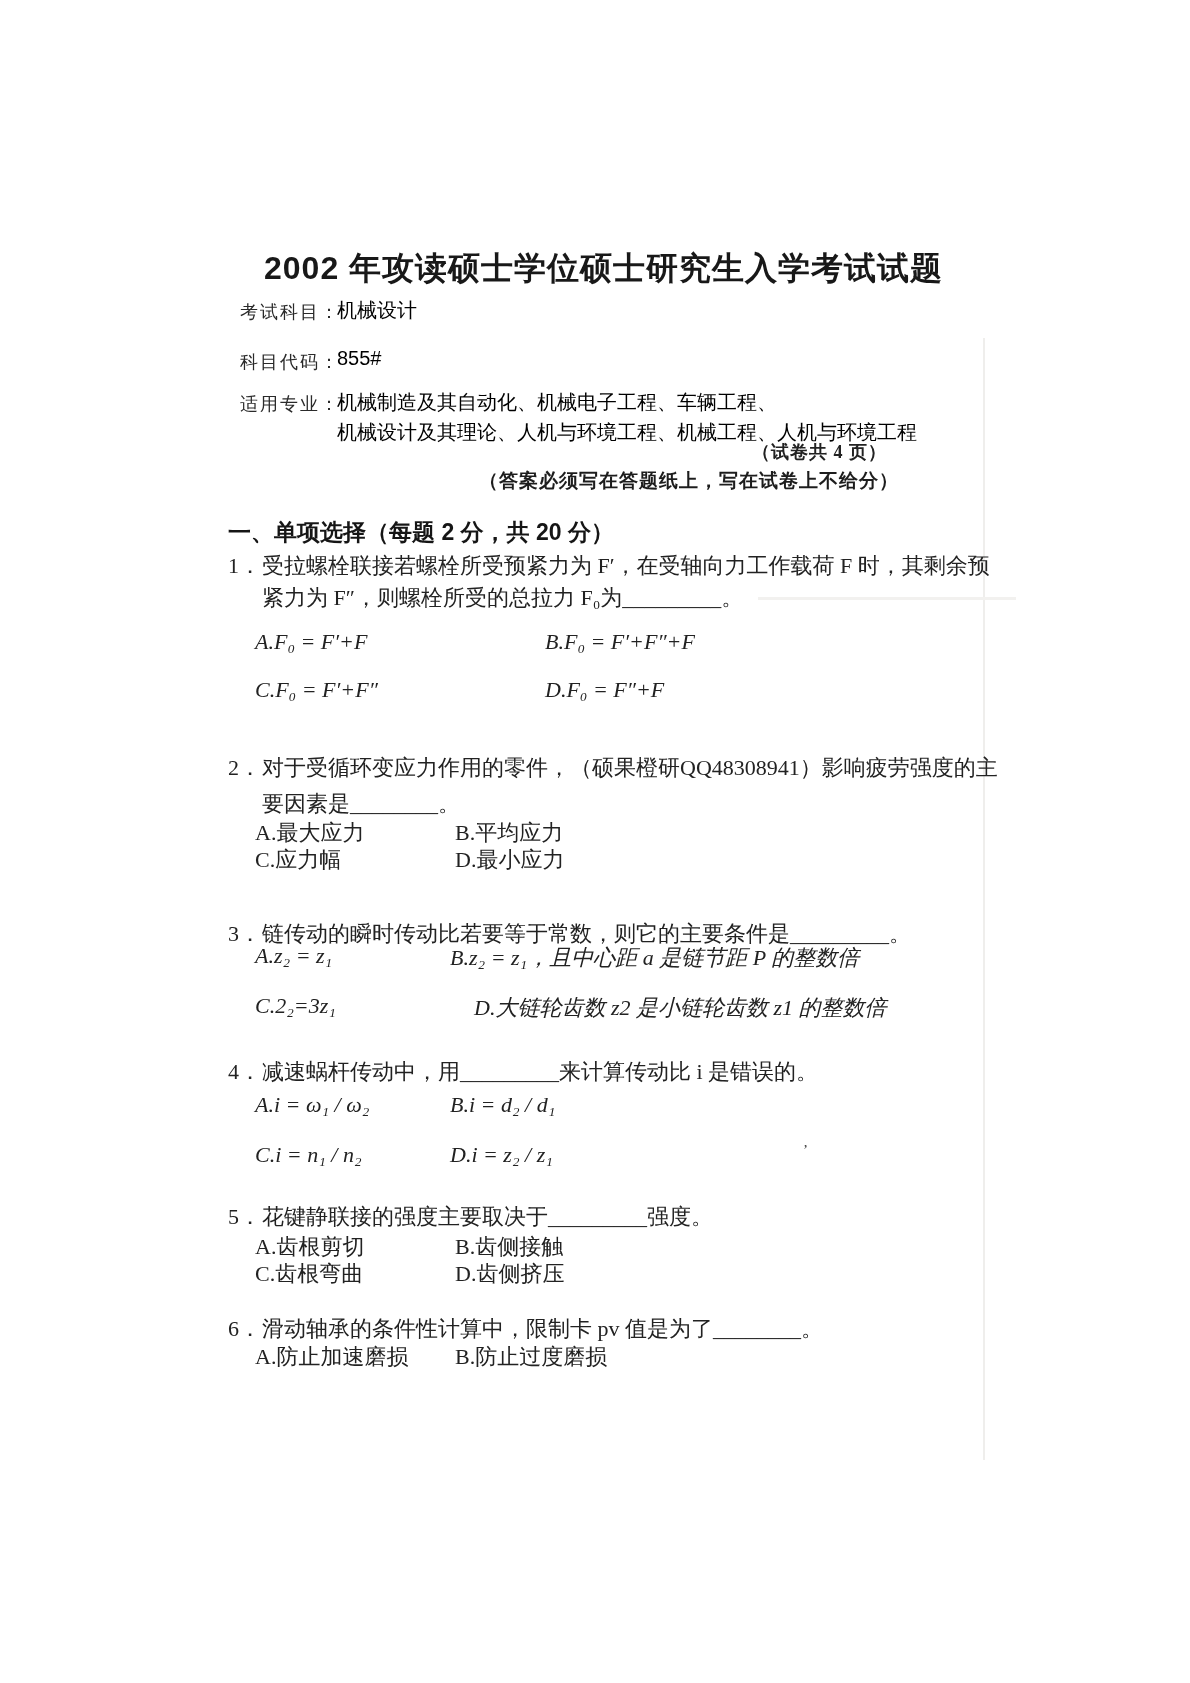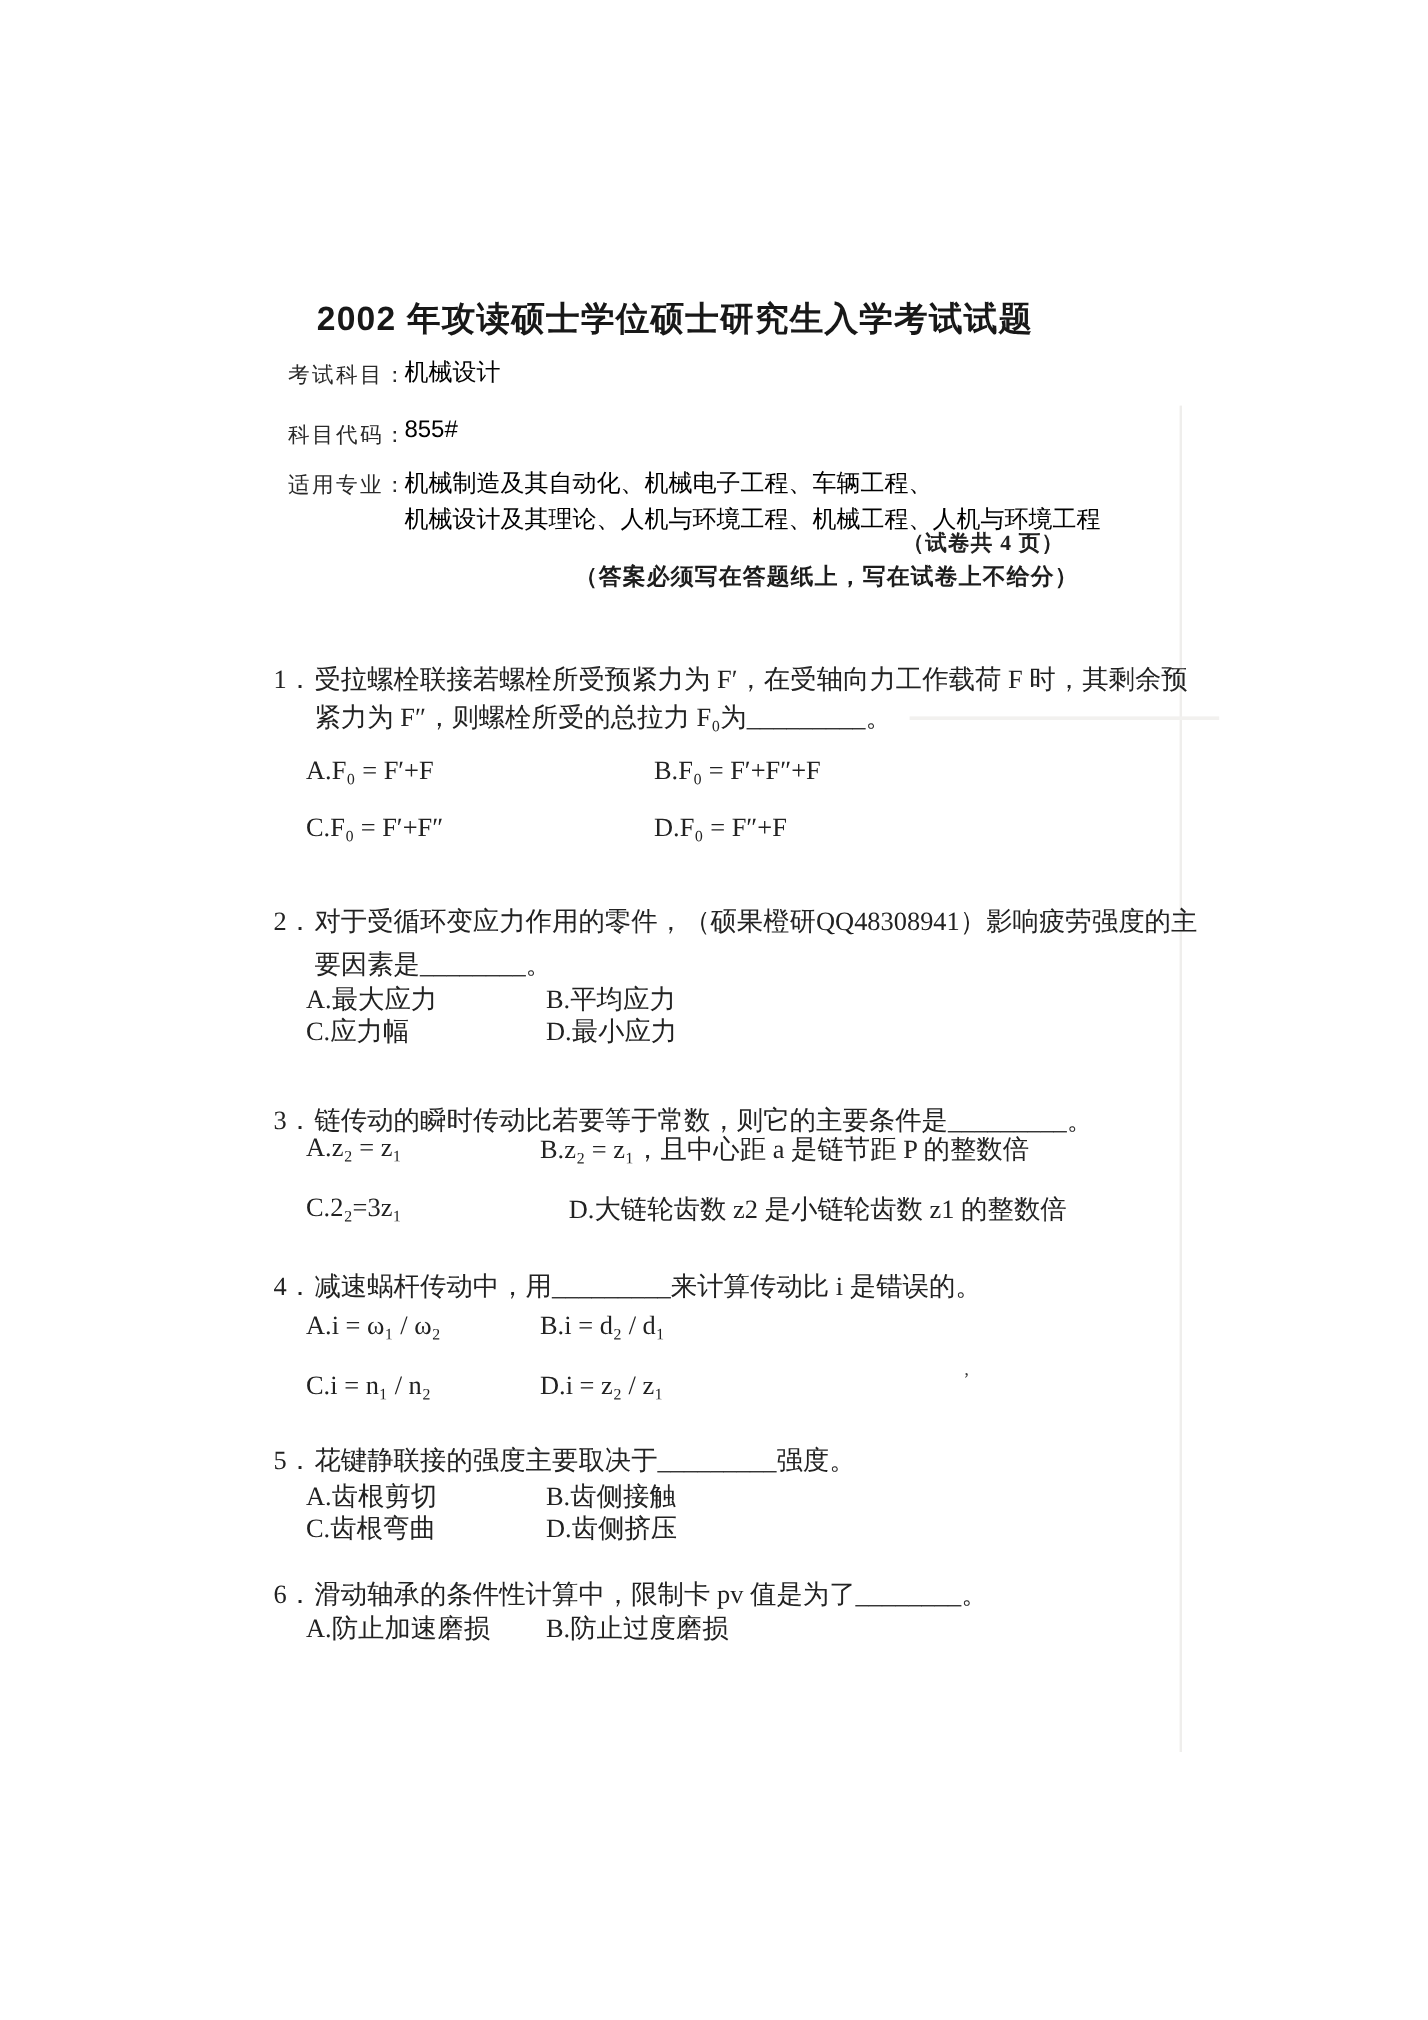--- a/index.html
+++ b/index.html
@@ -7,30 +7,30 @@
     position:relative;
     width:1190px;height:1683px;
     background:#ffffff;
     color:#1f1f1f;
     overflow:hidden;
     font-family:"Liberation Serif","DejaVu Serif",serif;
   }
   .t{position:absolute;white-space:nowrap;}
   .serif{font-family:"Liberation Serif","DejaVu Serif",serif;}
   .sans{font-family:"Liberation Sans","DejaVu Sans",sans-serif;}
-  .title{font-size:28px;font-weight:700;letter-spacing:1px;color:#181818;}
+  .title{font-size:32px;font-weight:700;letter-spacing:1px;color:#181818;}
   .meta-label{font-size:18px;letter-spacing:2px;color:#2a2a2a;}
   .meta-value{font-size:20px;font-weight:400;color:#000000;}
   .note{font-size:18px;font-weight:700;letter-spacing:1px;color:#222;}
   .note-big{font-size:19px;font-weight:700;letter-spacing:1px;color:#1d1d1d;}
   .heading{font-size:23px;font-weight:700;color:#151515;}
   .qbody{font-size:22px;color:#222;}
   .qnum{display:inline-block;width:34px;}
   .opt{font-size:22px;color:#222;}
-  .formula{text-align:center;}
+  .formula{font-style:italic;text-align:center;}
   .vline{position:absolute;width:2px;background:#efeeec;}
   .streak{position:absolute;height:3px;background:#f2f1ef;}
   .stray{position:absolute;font-size:15px;color:#3a3a3a;}
 </style>
 </head>
 <body>
 
 <div class="page">
 
   <div class="vline" style="left:983px;top:338px;height:1122px;"></div>
@@ -45,20 +45,21 @@
   <div class="t serif meta-label" style="left:240px;top:350px;">科目代码：</div>
   <div class="t sans meta-value" style="left:337px;top:347px;">855#</div>
 
   <div class="t serif meta-label" style="left:240px;top:392px;">适用专业：</div>
   <div class="t sans meta-value" style="left:337px;top:389px;">机械制造及其自动化、机械电子工程、车辆工程、</div>
   <div class="t sans meta-value" style="left:337px;top:419px;">机械设计及其理论、人机与环境工程、机械工程、人机与环境工程</div>
 
   <div class="t serif note" style="left:752px;top:440px;">（试卷共 4 页）</div>
   <div class="t serif note-big" style="left:479px;top:468px;">（答案必须写在答题纸上，写在试卷上不给分）</div>
 
+  <div class="t sans heading" style="left:228px;top:517px;">一、单项选择（每题 2 分，共 20 分）</div>
 
   <div class="t qbody" style="left:228px;top:551px;"><span class="qnum">1．</span><span>受拉螺栓联接若螺栓所受预紧力为 F′，在受轴向力工作载荷 F 时，其剩余预</span></div>
   <div class="t qbody" style="left:262px;top:583px;">紧力为 F″，则螺栓所受的总拉力 F₀为_________。</div>
   <div class="t opt formula" style="left:255px;top:629px;">A.F₀ = F′+F</div>
   <div class="t opt formula" style="left:545px;top:629px;">B.F₀ = F′+F″+F</div>
   <div class="t opt formula" style="left:255px;top:677px;">C.F₀ = F′+F″</div>
   <div class="t opt formula" style="left:545px;top:677px;">D.F₀ = F″+F</div>
 
   <div class="t qbody" style="left:228px;top:753px;"><span class="qnum">2．</span><span>对于受循环变应力作用的零件，（硕果橙研QQ48308941）影响疲劳强度的主</span></div>
   <div class="t qbody" style="left:262px;top:789px;">要因素是________。</div>

